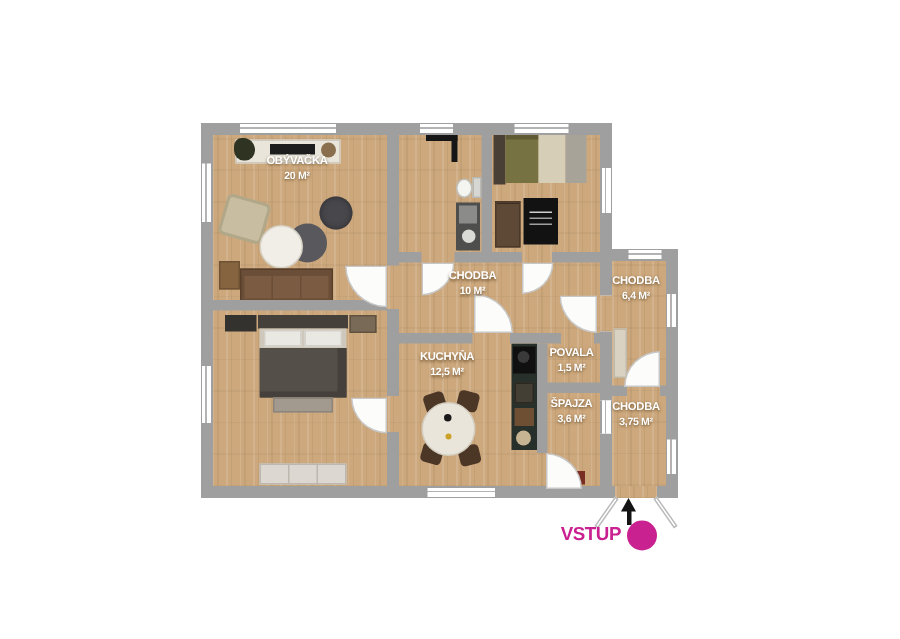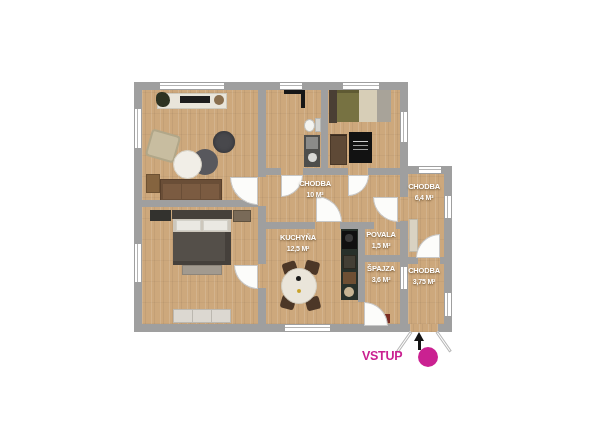--- a/index.html
+++ b/index.html
@@ -13,21 +13,21 @@
   .winH{position:absolute;box-sizing:border-box;
     background:linear-gradient(to bottom,#9f9f9f 0,#9f9f9f 1px,#fff 1px,#fff 3px,#b3b3b3 3px,#b3b3b3 4px,#fff 4px,#fff 7px,#9f9f9f 7px,#9f9f9f 8px);}
   .winV{position:absolute;box-sizing:border-box;
     background:linear-gradient(to right,#9f9f9f 0,#9f9f9f 1px,#fff 1px,#fff 3px,#b3b3b3 3px,#b3b3b3 4px,#fff 4px,#fff 7px,#9f9f9f 7px,#9f9f9f 8px);}
   .arc{position:absolute;box-sizing:border-box;background:#fcfcfa;border:1px solid #c7c7c7;}
   .fur{position:absolute;box-sizing:border-box;}
   .rlabel{position:absolute;width:76px;margin-left:-38px;text-align:center;color:#fff;
     font-weight:bold;font-size:7.5px;line-height:10.5px;letter-spacing:-0.2px;
     text-shadow:0 1px 2px rgba(70,45,15,.7);text-transform:uppercase;}
   .rlabel .area{font-size:7px;}
-  #vstup-label{position:absolute;left:362px;top:349px;width:52px;
+  #vstup-label{position:absolute;left:362px;top:349px;width:52px;text-align:right;
     color:#ca2191;font-weight:bold;font-size:12.5px;letter-spacing:-0.3px;}
   #vstup-dot{position:absolute;left:418px;top:347px;width:20px;height:20px;border-radius:50%;background:#ca2191;}
 </style>
 </head>
 <body>
 
 <div id="canvas">
 
   <div class="floor" style="left:142px;top:90px;width:258px;height:234px;"></div>
   <div class="floor" style="left:408px;top:174px;width:36px;height:150px;"></div>
@@ -142,20 +142,24 @@
   <div class="arc" style="left:316px;top:196px;width:26px;height:26px;border-top-right-radius:100% 100%;"></div>
   <div class="arc" style="left:234px;top:265px;width:24px;height:24px;border-bottom-left-radius:100% 100%;"></div>
   <div class="arc" style="left:364px;top:302px;width:24px;height:24px;border-top-right-radius:100% 100%;"></div>
   <div class="arc" style="left:416px;top:234px;width:24px;height:24px;border-top-left-radius:100% 100%;"></div>
 
   <div class="fur" style="left:410px;top:331px;width:3px;height:24px;background:#fff;border:1px solid #b9b9b9;transform:rotate(35deg);transform-origin:top left;"></div>
   <div class="fur" style="left:435px;top:331px;width:3px;height:24px;background:#fff;border:1px solid #b9b9b9;transform:rotate(-35deg);transform-origin:top right;"></div>
   <div class="fur" style="left:414px;top:332px;width:0;height:0;border-left:5px solid transparent;border-right:5px solid transparent;border-bottom:9px solid #141414;"></div>
   <div class="fur" style="left:418px;top:340px;width:3px;height:10px;background:#141414;"></div>
 
+  <div class="rlabel" style="left:198px;top:102px;">
+    <div>OBÝVAČKA</div>
+    <div class="area">20 M²</div>
+  </div>
   <div class="rlabel" style="left:315px;top:179px;">
     <div>CHODBA</div>
     <div class="area">10 M²</div>
   </div>
   <div class="rlabel" style="left:424px;top:182px;">
     <div>CHODBA</div>
     <div class="area">6,4 M²</div>
   </div>
   <div class="rlabel" style="left:298px;top:233px;">
     <div>KUCHYŇA</div>

